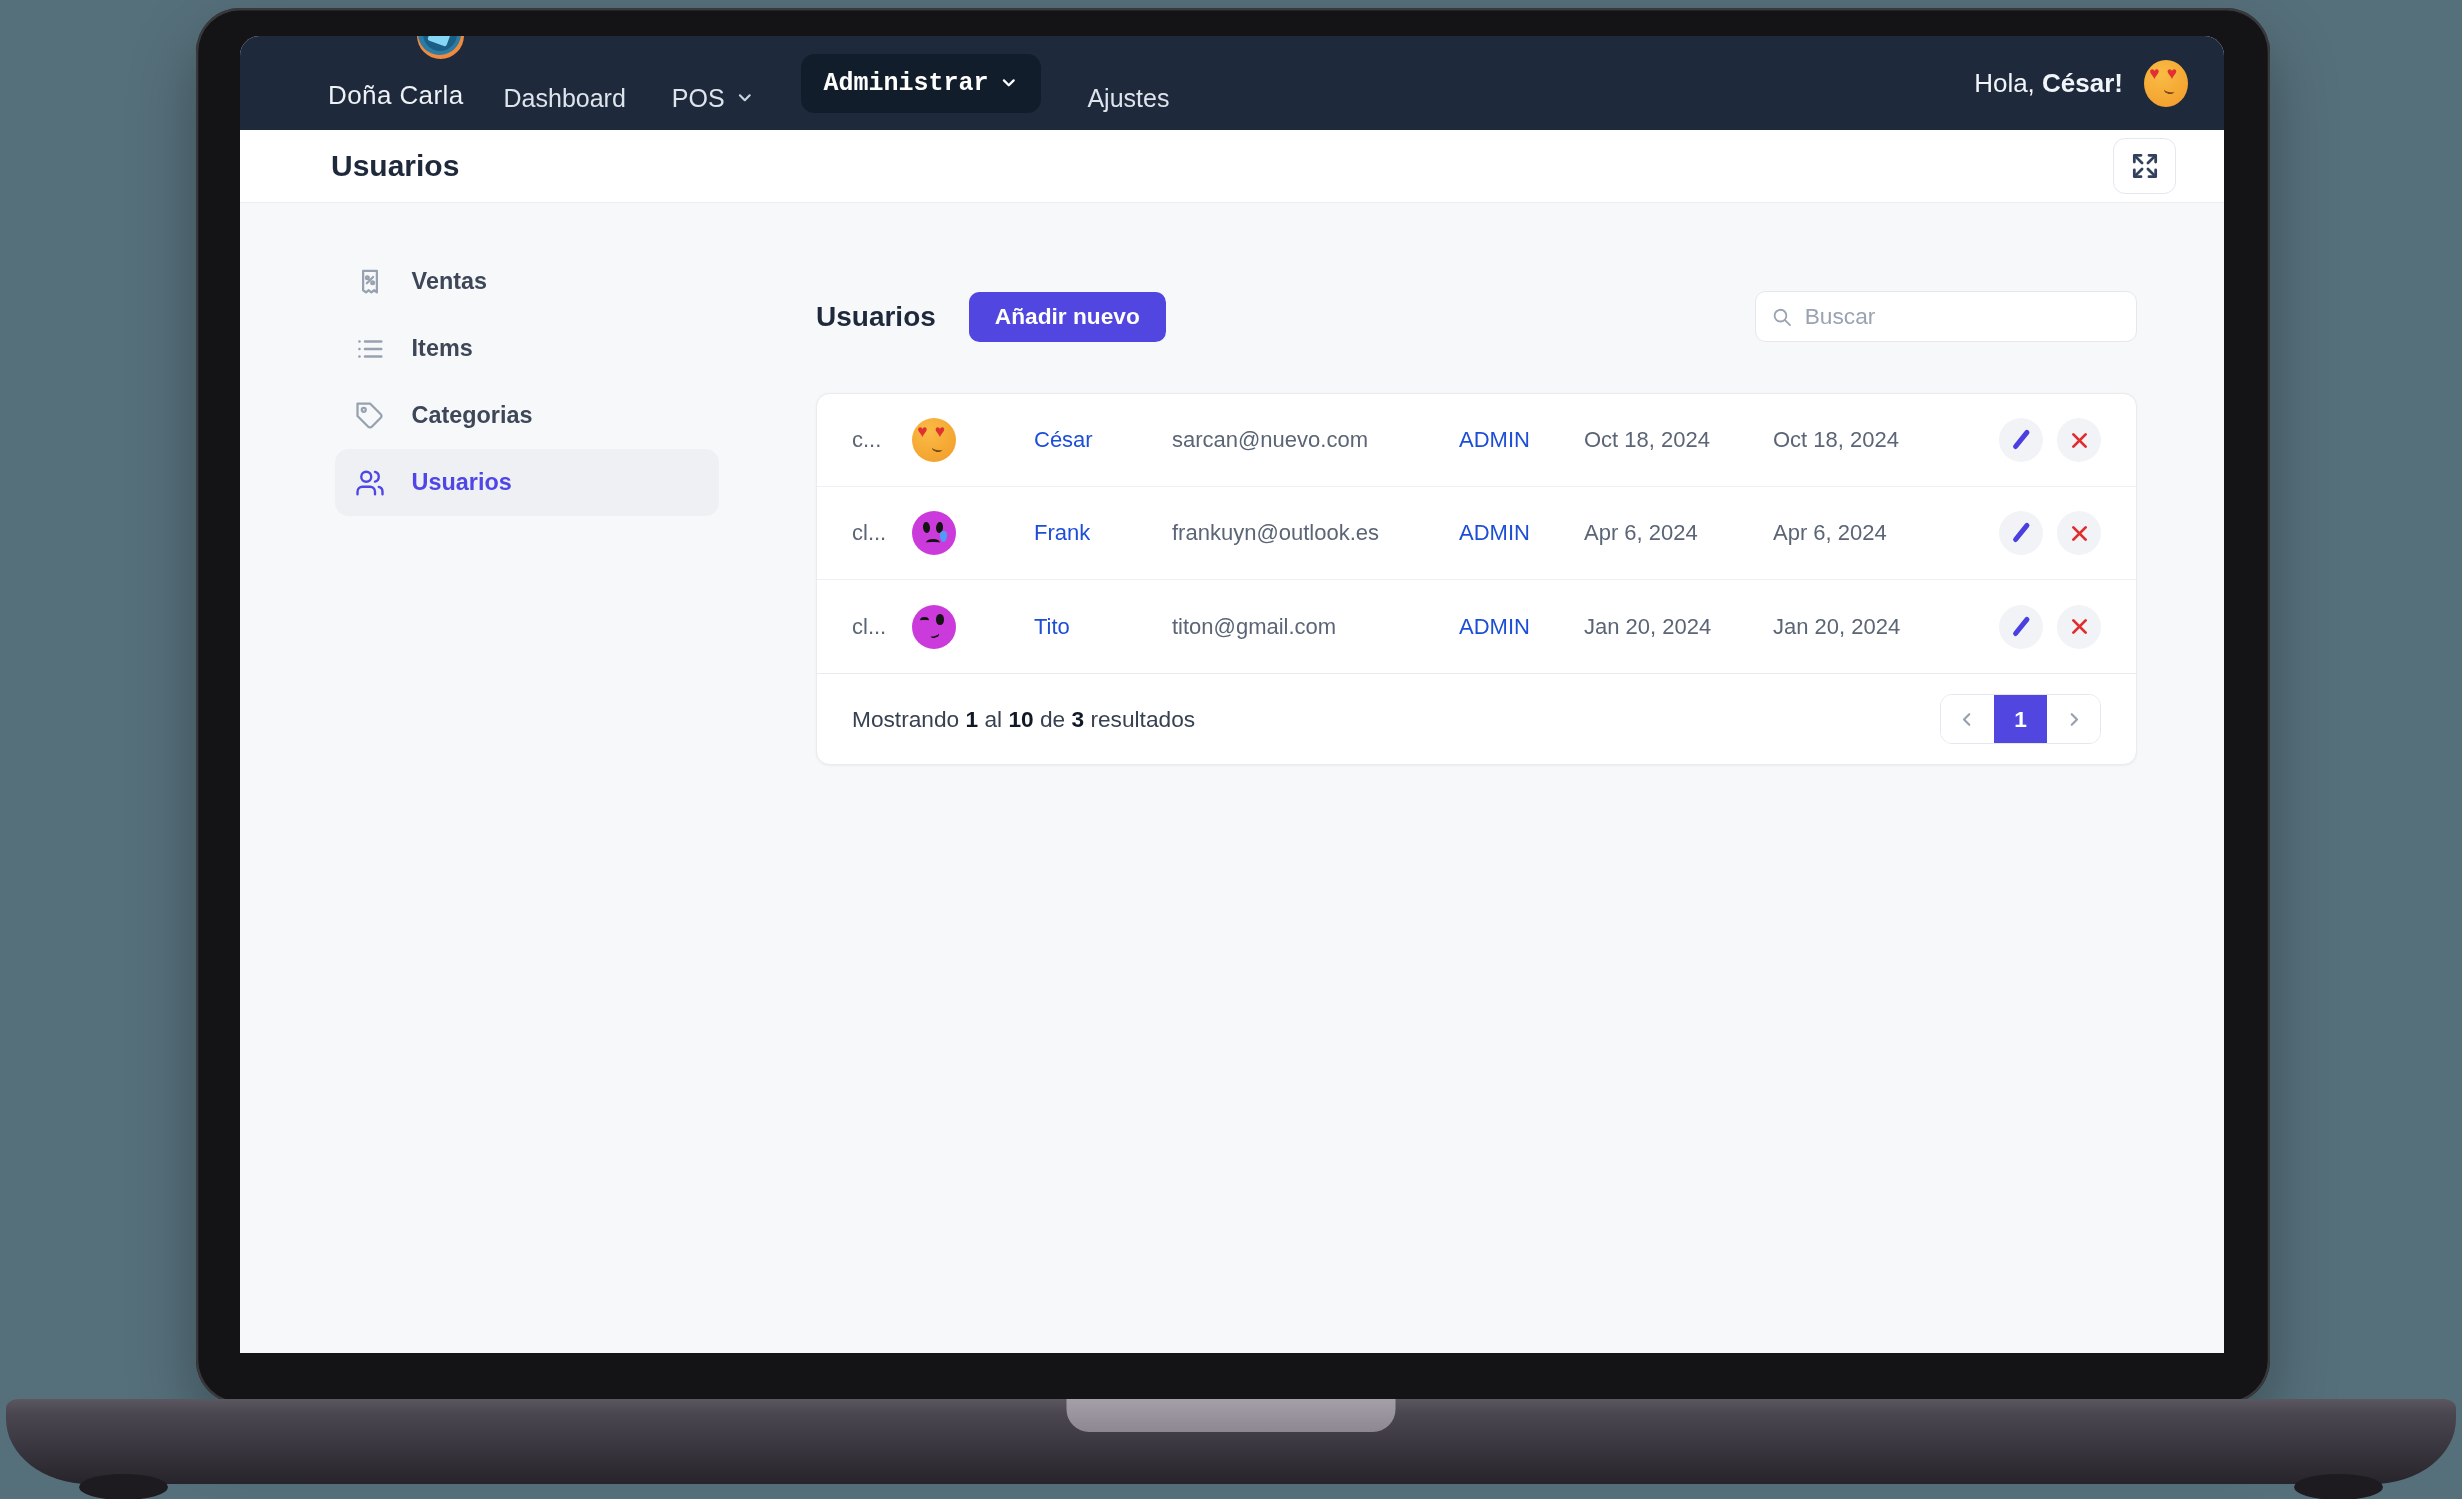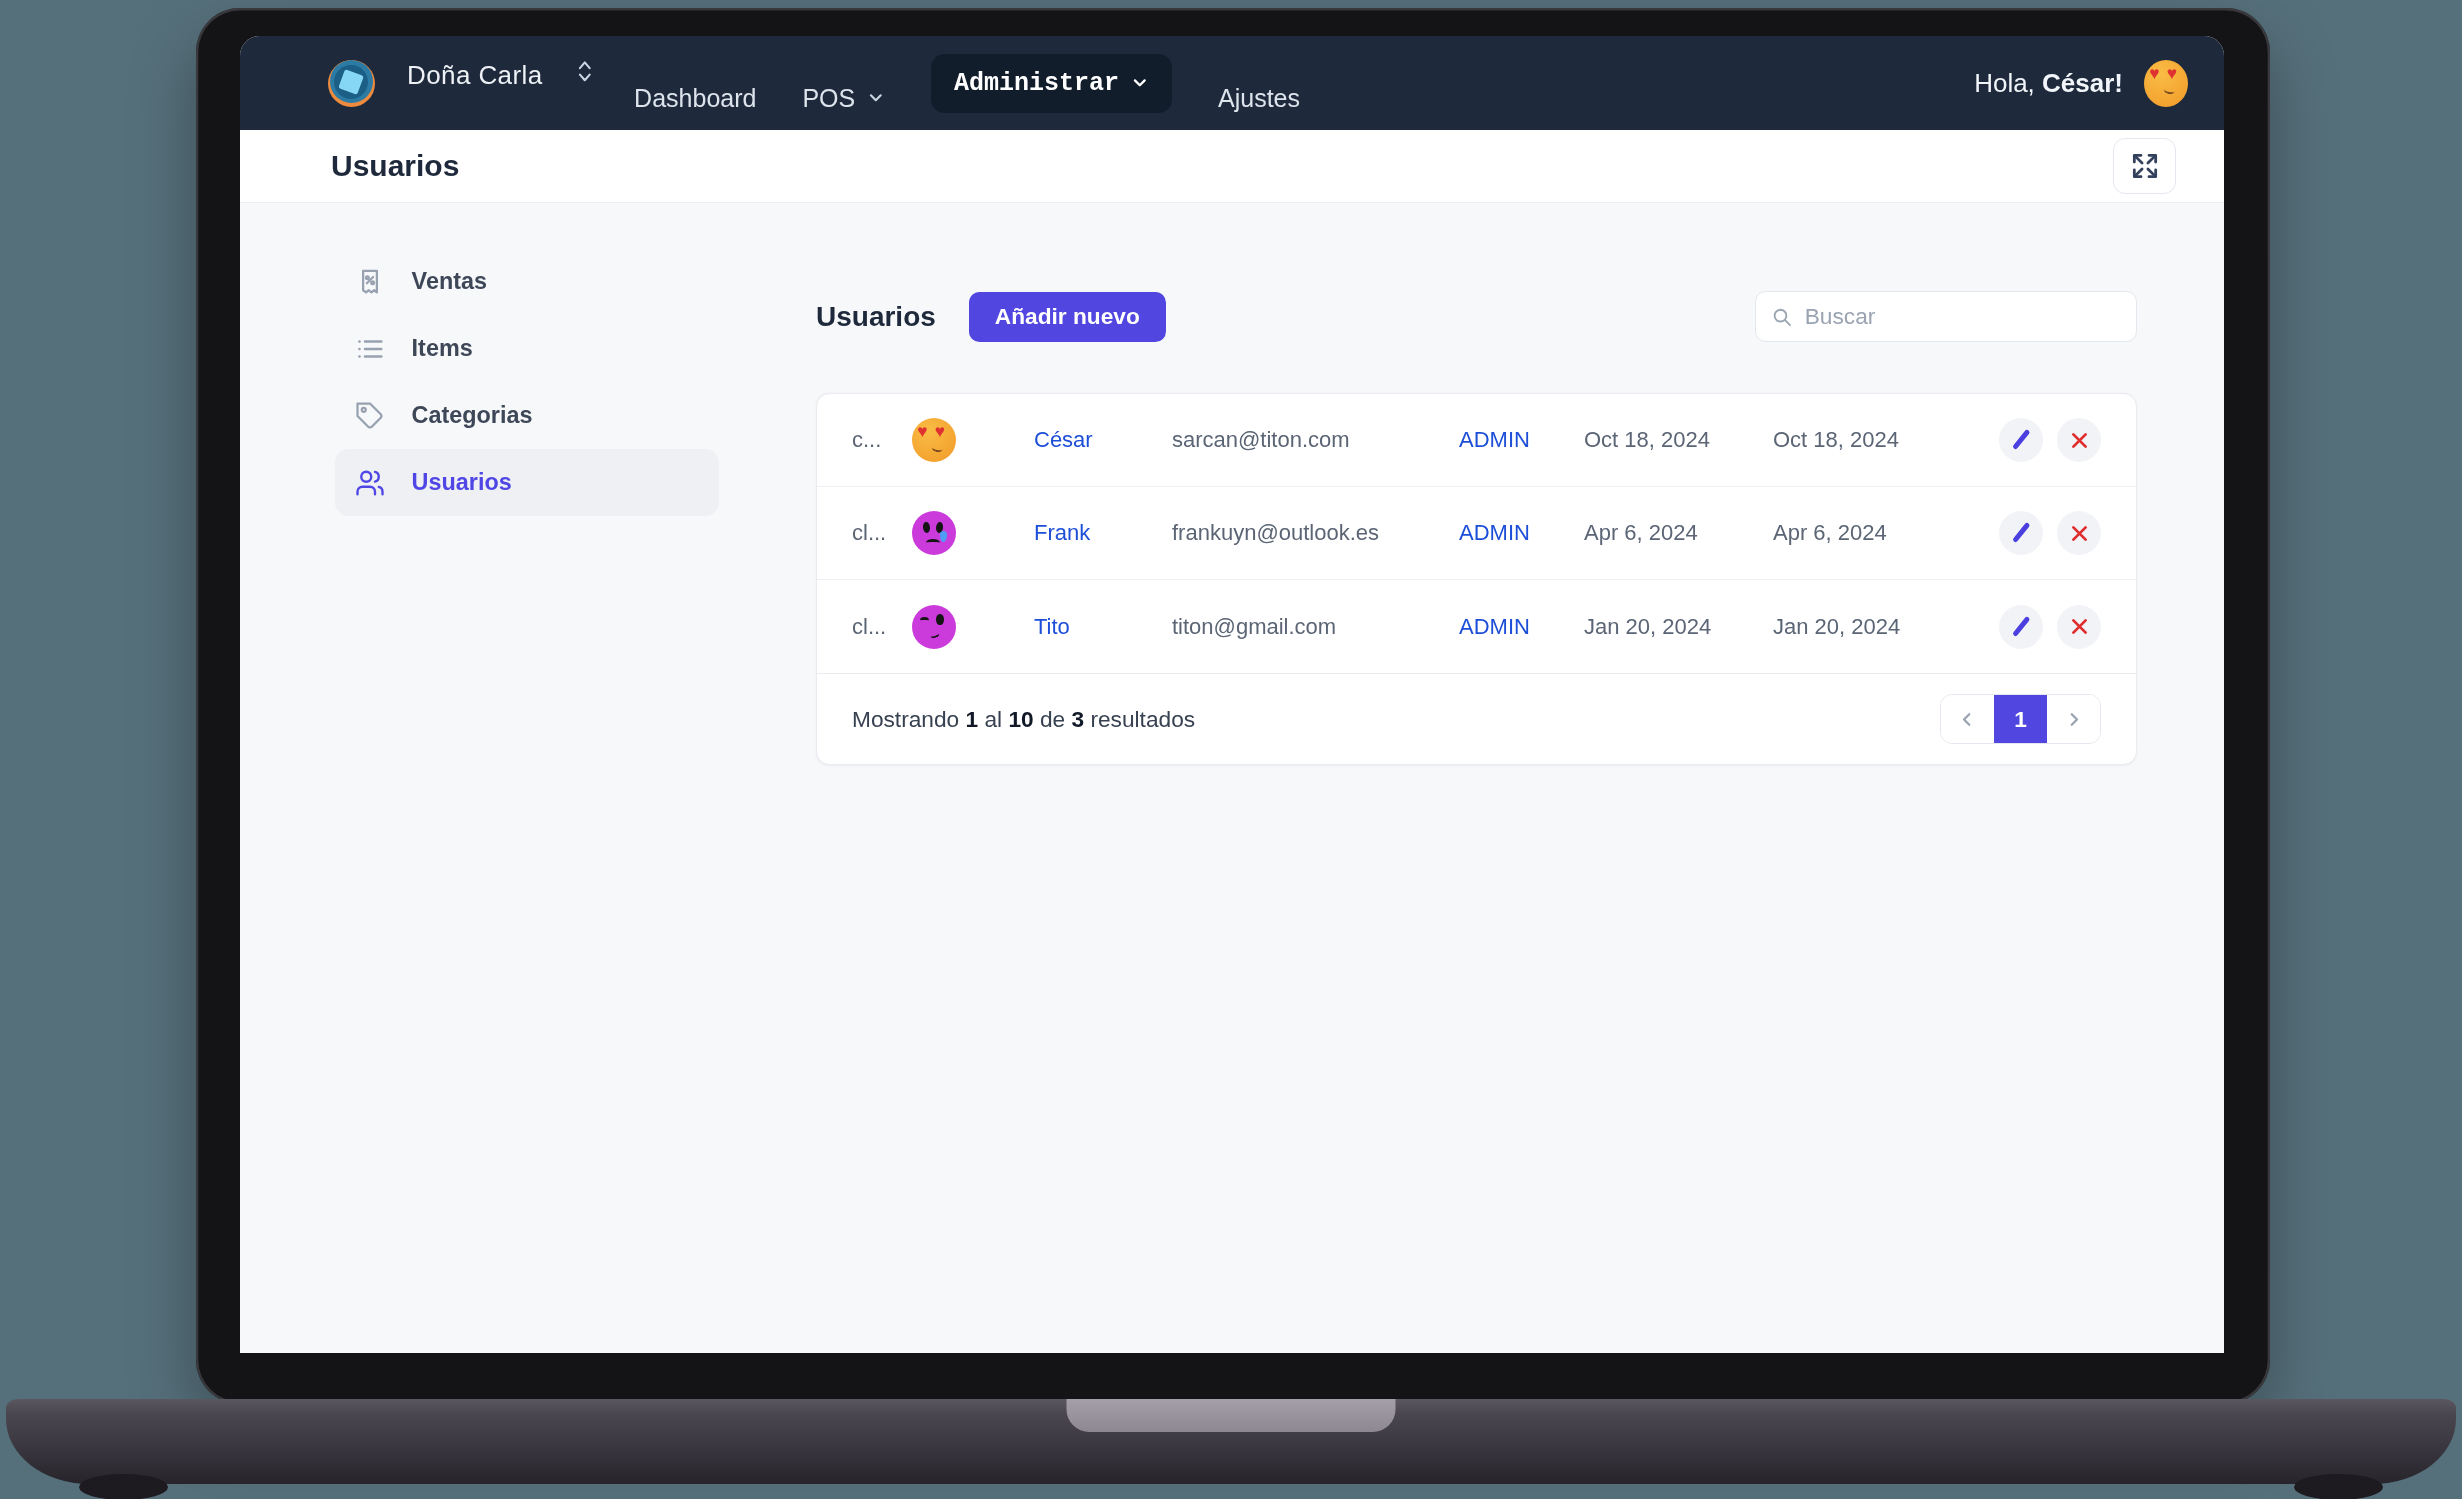--- a/index.html
+++ b/index.html
@@ -17,21 +17,21 @@
     background:linear-gradient(#a59fa9, #8d8791); border-radius:0 0 22.7px 22.7px; }
   .laptop-foot { position:absolute; top:1474px; width:89px; height:26px; background:#1d1b20; border-radius:50%; }
   .laptop-foot.left { left:79px; } .laptop-foot.right { right:79px; }
 
   
   .screen { position:absolute; left:240px; top:36px; width:1984px; height:1317px;
     border-radius:19.6px 19.6px 0 0; overflow:hidden; background:#f7f8fa; display:flex; flex-direction:column; }
 
   
   .navbar { height:94px; flex:0 0 94px; background:#1e293b; display:flex; align-items:center; padding:0 36px 0 88px; }
-  .brand { display:flex; align-items:flex-start; gap:32px; cursor:pointer; }
+  .brand { display:flex; align-items:flex-end; gap:21px; cursor:pointer;flex-direction:column; }
   .logo { width:47px; height:47px; border-radius:50%; background:#ef8b3e; position:relative; overflow:hidden; flex:0 0 47px; }
   .logo .disk1 { position:absolute; left:1.5px; top:0px; width:43px; height:43px; border-radius:50%; background:#2b7ba5; }
   .logo .disk2 { position:absolute; left:6px; top:5.3px; width:34px; height:34px; border-radius:50%; background:#1c5f86; }
   .logo .sq { position:absolute; left:13px; top:12px; width:20.4px; height:20.4px; background:#86d7f5; transform:rotate(20deg); border-radius:2.3px; }
   .brand-label { font-size:26px; color:#eef2f6; letter-spacing:0.4px; }
   .nav-links { display:flex; align-items:flex-end; gap:46px; margin-left:40px; }
   .nav-link { display:flex; align-items:center; gap:10.6px; font-size:25px; color:#dde4ec; cursor:pointer; }
   .nav-link.active { background:#121d2c; border-radius:13.6px; padding:15px 22.7px; font-weight:bold; color:#ffffff;font-family:Liberation Mono, monospace; }
   .nav-right { margin-left:auto; display:flex; align-items:center; gap:21px; }
   .greeting { font-size:26px; color:#f1f5f9; }
@@ -229,21 +229,21 @@
 
         <div class="trow tbody-row">
           <span class="cell">c...</span>
           <span class="emoji em--heart-eyes">
               <span class="e1">♥</span>
               <span class="e2">♥</span>
               <span class="mouth"></span>
               <span class="extra"></span>
             </span>
           <span class="cell dark">César</span>
-          <span class="cell">sarcan@titon.com</span>
+          <span class="cell">sarcan@nuevo.com</span>
           <span class="cell dark">ADMIN</span>
           <span class="cell">Oct 18, 2024</span>
           <span class="cell">Oct 18, 2024</span>
           <span class="actions">
             <button class="icon-btn">
               <svg width="26" height="26" viewBox="0 0 24 24" fill="none" stroke="#4b3fe0" stroke-width="4.6" stroke-linecap="round">
                   <line x1="7" y1="18" x2="17.5" y2="5"></line>
                 </svg>
             </button>
             <button class="icon-btn">

